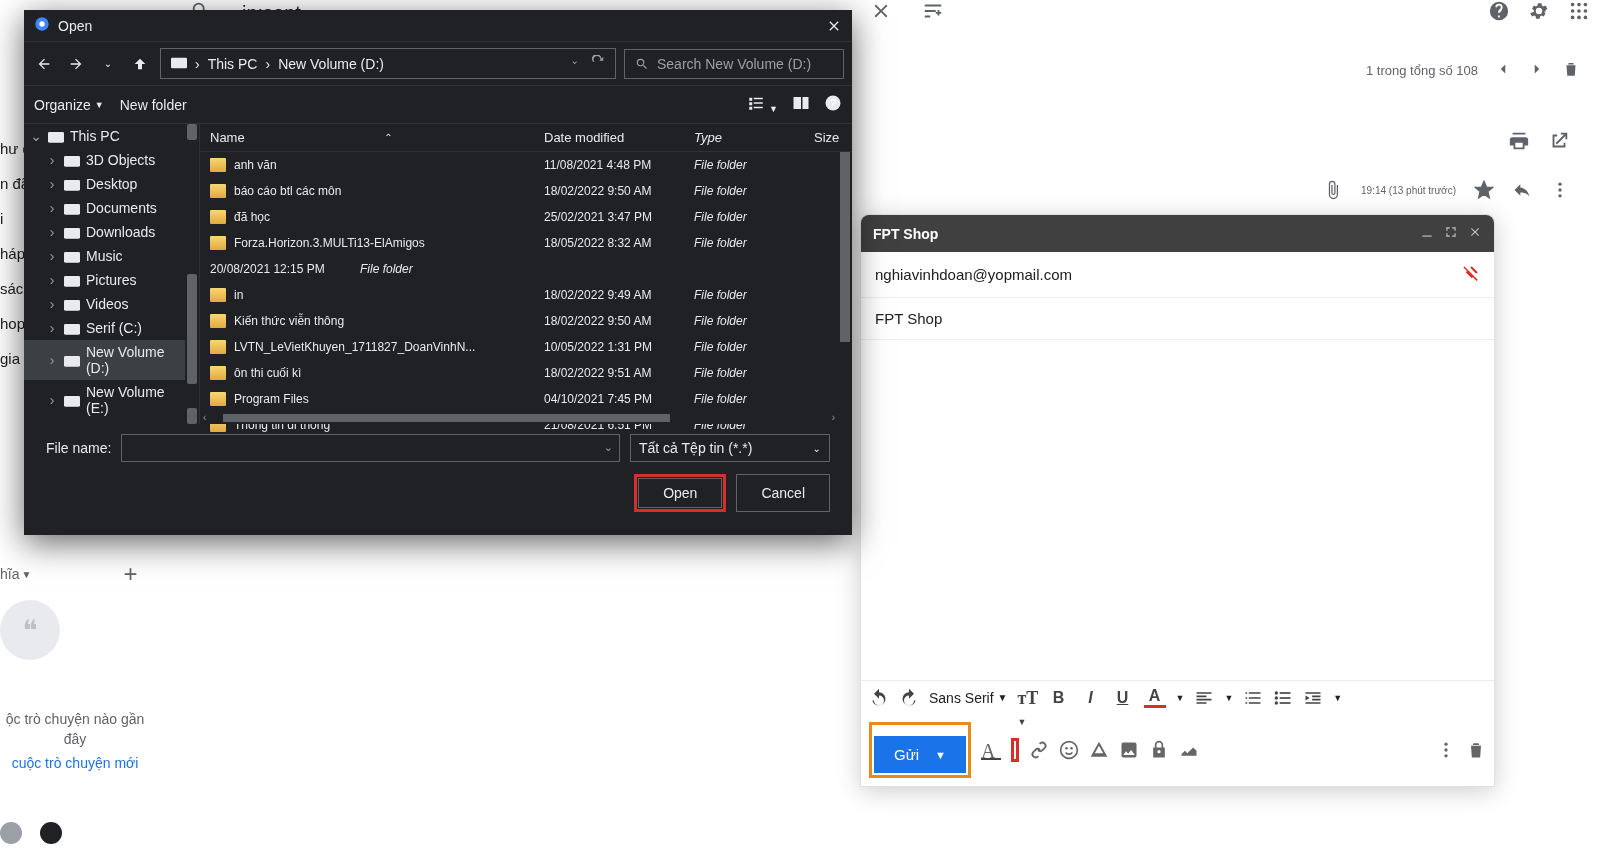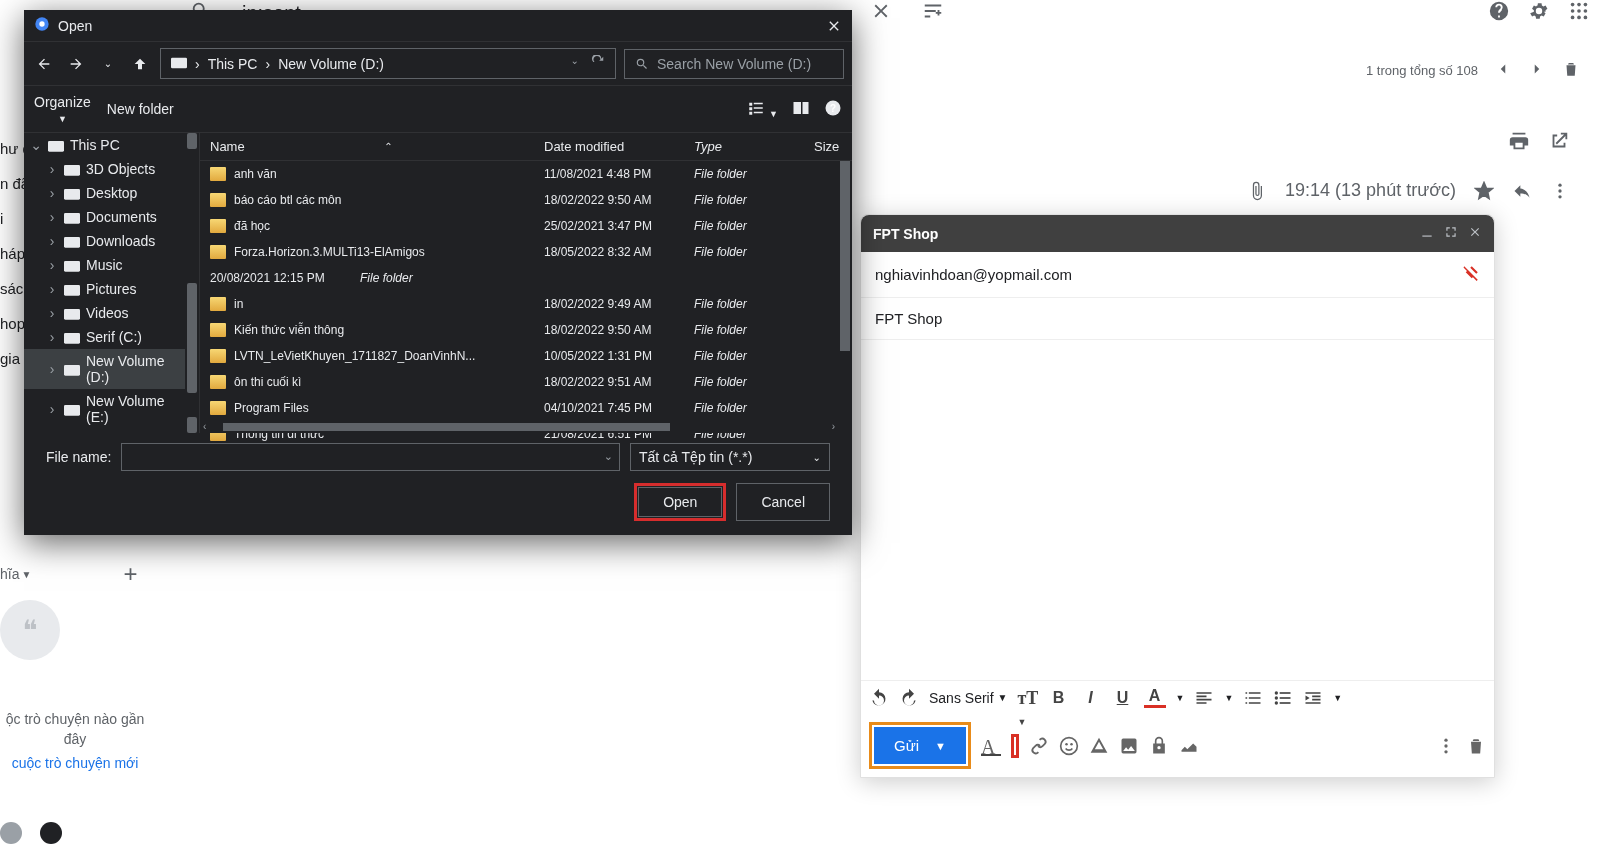--- a/index.html
+++ b/index.html
@@ -5,21 +5,21 @@
   * { box-sizing: border-box; margin: 0; padding: 0; font-family: Arial, sans-serif; }
   body { width: 1600px; height: 850px; background: #fff; position: relative; overflow: hidden; font-size: 14px; color: #202124; }
   .gm-search { position: absolute; left: 190px; top: 0; display: flex; align-items: center; gap: 30px; color: #5f6368; font-size: 20px; }
   .gm-topicons { position: absolute; right: 10px; top: 0; display: flex; gap: 18px; align-items: center; }
   .gm-topicons .ic { width: 22px; height: 22px; color: #5f6368; cursor: pointer; }
   .gm-close-sliders { position: absolute; left: 870px; top: 0; display: flex; gap: 30px; color: #5f6368; }
   .gm-close-sliders .ic { width: 22px; height: 22px; }
 
   .gm-convbar { position: absolute; top: 60px; right: 20px; display: flex; align-items: flex-end; gap: 16px; color: #5f6368; font-size: 13px; }
   .gm-convbar .ic { width: 18px; height: 18px; color: #5f6368; }
-  .gm-msgmeta { position: absolute; top: 180px; right: 30px; display: flex; align-items: center; gap: 18px; color: #5f6368; font-size: 18px; }
+  .gm-msgmeta { position: absolute; top: 180px; right: 30px; display: flex; align-items: center; gap: 18px; color: #5f6368; font-size: 10px; }
   .gm-msgmeta .ic { width: 20px; height: 20px; }
   .gm-msgicons-top { position: absolute; top: 130px; right: 30px; display: flex; gap: 18px; color: #5f6368; }
   .gm-msgicons-top .ic { width: 22px; height: 22px; }
 
   .gm-left-labels { position: absolute; left: 0; top: 140px; display: flex; flex-direction: column; gap: 18px; color: #202124; font-size: 15px; }
 
   .gm-user { position: absolute; left: 0; top: 560px; display: flex; align-items: center; gap: 2px; color: #5f6368; font-size: 14px; }
   .gm-user .plus { margin-left: 90px; font-size: 24px; color: #5f6368; }
   .gm-hangout { position: absolute; left: 0; top: 600px; width: 150px; }
   .gm-hangout .bubble { width: 60px; height: 60px; border-radius: 50%; background: #e8eaed; display: flex; align-items: center; justify-content: center; font-size: 28px; color: #bdc1c6; }
@@ -35,36 +35,36 @@
   .compose-header .wctl .ic { width: 14px; height: 14px; fill: #bdc1c6; cursor: pointer; }
   .compose-to { padding: 12px 14px; border-bottom: 1px solid #eee; display: flex; justify-content: space-between; align-items: center; font-size: 15px; }
   .compose-subj { padding: 12px 14px; border-bottom: 1px solid #eee; font-size: 15px; }
   .compose-body { height: 340px; }
   .compose-fmtbar { border-top: 1px solid #eee; padding: 6px 8px; display: flex; align-items: center; gap: 10px; }
   .compose-fmtbar .ic { width: 20px; height: 20px; color: #444; cursor: pointer; }
   .compose-fmtbar .ff { font-size: 14px; color: #202124; display: flex; align-items: center; gap: 4px; }
   .compose-fmtbar .fmtbtn { font-weight: 700; width: 22px; text-align: center; color: #444; cursor: pointer; font-size: 16px; }
   .compose-actions { padding: 8px; display: flex; align-items: center; gap: 10px; }
   .send-wrap { border: 3px solid #e88b1a; padding: 2px; display: inline-block; }
-  .send-btn { background: #1a73e8; color: #fff; border: none; padding: 10px 20px; font-size: 15px; font-weight: 500; cursor: pointer; display: flex; align-items: center; gap: 16px; }
+  .send-btn { background: #1a73e8; color: #fff; border: none; padding: 10px 20px; font-size: 15px; font-weight: 500; cursor: pointer; display: flex; align-items: center; gap: 16px; margin-top: 9px; }
   .send-btn .arr { font-size: 11px; }
   .compose-actions .ic { width: 20px; height: 20px; color: #666; cursor: pointer; }
   .attach-wrap { border: 3px solid #d93025; padding: 1px; }
   .compose-actions .spacer { flex: 1; }
 
   
   .opendlg { position: absolute; left: 24px; top: 10px; width: 828px; height: 525px; background: #202124; color: #e8eaed; font-size: 14px; box-shadow: 0 8px 32px rgba(0,0,0,0.6); }
   .opendlg-title { display: flex; align-items: center; gap: 8px; padding: 6px 10px; }
   .opendlg-title .close { margin-left: auto; width: 16px; height: 16px; cursor: pointer; }
   .opendlg-nav { display: flex; align-items: center; gap: 8px; padding: 6px 8px; border-top: 1px solid #303134; border-bottom: 1px solid #303134; }
   .opendlg-nav .nbtn { width: 24px; height: 24px; display: flex; align-items: center; justify-content: center; color: #e8eaed; cursor: pointer; }
   .opendlg-nav .breadcrumb { flex: 1; border: 1px solid #5f6368; padding: 6px 10px; display: flex; align-items: center; gap: 8px; }
   .opendlg-nav .search { width: 220px; border: 1px solid #5f6368; padding: 6px 10px; display: flex; align-items: center; gap: 8px; color: #9aa0a6; }
   .opendlg-toolbar { display: flex; align-items: center; gap: 16px; padding: 8px 10px; border-bottom: 1px solid #303134; }
-  .opendlg-toolbar .tbtn { display: flex; align-items: center; gap: 4px; color: #e8eaed; cursor: pointer; flex-direction: column; }
+  .opendlg-toolbar .tbtn { display: flex; align-items: center; gap: 4px; color: #e8eaed; cursor: pointer; }
   .opendlg-toolbar .rgroup { margin-left: auto; display: flex; gap: 14px; align-items: center; }
   .opendlg-main { display: flex; height: 300px; }
   .opendlg-tree { width: 176px; border-right: 1px solid #303134; overflow: hidden; position: relative; }
   .tree-item { padding: 4px 8px; display: flex; align-items: center; gap: 6px; cursor: pointer; font-size: 14px; }
   .tree-item.sel { background: #3c4043; }
   .tree-item .arw { width: 12px; text-align: center; color: #9aa0a6; }
   .tree-item .ico { width: 16px; height: 14px; }
   .tree-scroll { position: absolute; right: 0; top: 0; bottom: 0; width: 14px; background: #202124; }
   .tree-scroll .thumb { position: absolute; left: 2px; right: 2px; background: #5f6368; border-radius: 2px; }
 
@@ -553,21 +553,21 @@
               <span class="fico"></span>
               <span>Program Files</span>
             </div>
             <div class="col date">04/10/2021 7:45 PM</div>
             <div class="col type">File folder</div>
             <div class="col size"></div>
           </div>
           <div class="frow">
             <div class="col name">
               <span class="fico"></span>
-              <span>Thông tin di thức</span>
+              <span>Thông tin di thống</span>
             </div>
             <div class="col date">21/08/2021 6:51 PM</div>
             <div class="col type">File folder</div>
             <div class="col size"></div>
           </div>
         </div>
       <div class="files-scroll">
           <div class="thumb"></div>
         </div>
       <div class="hscroll">

